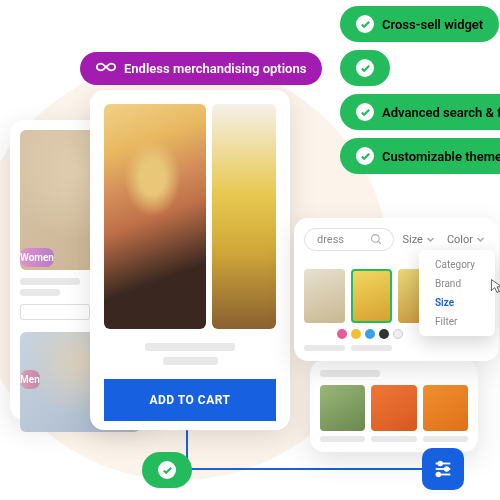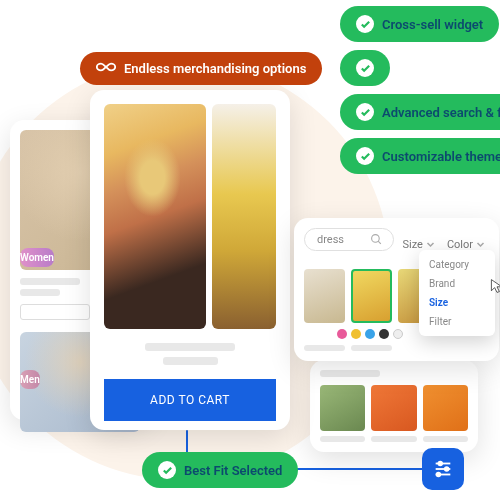--- a/index.html
+++ b/index.html
@@ -1,51 +1,51 @@
 <!DOCTYPE html>
 <html><head>
 <meta charset="utf-8">
 <style>
 *{box-sizing:border-box;margin:0;padding:0;font-family:-apple-system,BlinkMacSystemFont,"Segoe UI",Roboto,sans-serif}
 body{width:500px;height:500px;position:relative;overflow:hidden;background:#fff}
 .bg-circle{position:absolute;width:420px;height:420px;border-radius:50%;background:#fcf3ea;top:60px;left:-30px;z-index:0}
 .pill{display:inline-flex;align-items:center;gap:8px;padding:9px 16px;border-radius:999px;font-size:13px;font-weight:600;white-space:nowrap;position:absolute;z-index:50}
-.pill-blue{background:#c2410c;color:#fff}
-.pill-green{background:#24bb5d;color:#0c4a6e}
+.pill-blue{background:#a21caf;color:#fff}
+.pill-green{background:#24bb5d;color:#000000}
 .check{width:18px;height:18px;border-radius:50%;background:#fff;display:flex;align-items:center;justify-content:center}
 .check svg{width:11px;height:11px}
 .infinity svg{width:20px;height:12px}
 .card{position:absolute;background:#fff;border-radius:14px;box-shadow:0 8px 28px rgba(0,0,0,.12);z-index:5}
 .back-card{width:140px;height:300px;top:120px;left:10px;padding:10px;z-index:2}
 .back-img{width:100%;height:140px;background:linear-gradient(135deg,#d8c4a8,#c9b593);border-radius:6px;position:relative;overflow:hidden}
 .back-img::after{content:"";position:absolute;inset:0;background:radial-gradient(circle at 50% 30%,rgba(230,210,180,.8),transparent 60%)}
 .tag{position:absolute;padding:4px 0;border-radius:8px;font-size:10px;font-weight:600;color:#fff}
 .tag1{background:linear-gradient(90deg,#e091c9,#b87bc9);top:248px;left:20px}
 .tag2{background:linear-gradient(90deg,#d9a0b5,#c388a8);top:370px;left:20px}
 .skl{background:#e8e8e8;border-radius:3px}
 .main-card{width:200px;height:340px;top:90px;left:90px;z-index:10;padding:14px 14px 16px}
 .main-imgs{display:flex;gap:6px;height:225px}
 .main-img1{flex:1.6;background:linear-gradient(160deg,#f0d088 0%,#e8b860 20%,#d4905a 35%,#c07048 50%,#3a2820 75%);border-radius:6px;position:relative;overflow:hidden}
 .main-img1::before{content:"";position:absolute;top:15%;left:20%;width:55%;height:35%;background:radial-gradient(ellipse,#e8c878 30%,transparent 70%);border-radius:50%}
 .main-img2{flex:1;background:linear-gradient(180deg,#f5f0e8 0%,#e8c850 40%,#d0a838 65%,#8a6030 100%);border-radius:6px;position:relative;overflow:hidden}
 .main-skls{display:flex;flex-direction:column;align-items:center;gap:6px;margin-top:14px}
-.cart-btn{width:100%;background:#1761e0;color:#fff;text-align:center;padding:14px 12px;font-size:12px;font-weight:400;letter-spacing:.5px;margin-top:14px;cursor:pointer}
+.cart-btn{width:100%;background:#1761e0;color:#fff;text-align:center;padding:14px 12px;font-size:12px;font-weight:700;letter-spacing:.5px;margin-top:14px;cursor:pointer}
 .filter-card{width:205px;top:218px;left:294px;z-index:20;padding:10px}
-.filter-top{display:flex;gap:4px;align-items:flex-end;margin-bottom:18px}
+.filter-top{display:flex;gap:4px;align-items:center;margin-bottom:18px}
 .search-pill{flex:1;border:1px solid #e0e0e0;border-radius:999px;padding:4px 10px 4px 12px;display:flex;align-items:center;justify-content:space-between;font-size:11px;color:#888}
 .search-pill svg{width:13px;height:13px;stroke:#aaa}
 .sf{font-size:11px;color:#777;display:flex;align-items:center;gap:3px;padding:0 4px;cursor:pointer}
 .sf svg{width:9px;height:9px;stroke:#aaa}
 .filter-row{display:flex;gap:6px;align-items:flex-start}
 .thumb{width:41px;height:54px;border-radius:4px}
 .th1{background:linear-gradient(160deg,#e8e0d0,#c8b890)}
 .th2{background:linear-gradient(160deg,#f0d860,#d8a030);border:2px solid #24bb5d;position:relative}
 .th3{background:linear-gradient(160deg,#e8d878,#c89840)}
 .dropdown{position:absolute;top:32px;right:4px;width:76px;background:#fff;border-radius:6px;box-shadow:0 6px 20px rgba(0,0,0,.18);padding:5px 0;z-index:60}
-.dd-item{padding:4px 10px;font-size:10px;color:#888;cursor:pointer}
+.dd-item{padding:4px 16px;font-size:10px;color:#888;cursor:pointer}
 .dd-sel{color:#1761e0;font-weight:600}
 .cursor{position:absolute;top:60px;right:-6px;z-index:70}
 .cursor svg{width:16px;height:16px}
 .swatches{display:flex;gap:4px;margin-top:6px;justify-content:center;width:88px}
 .sw{width:10px;height:10px;border-radius:50%}
 .grid-card{width:168px;top:360px;left:310px;z-index:8;padding:10px}
 .grid-row{display:flex;gap:6px}
 .grid-th{width:46px;height:46px;border-radius:4px}
 .g1{background:linear-gradient(150deg,#9ab878,#6a8850)}
 .g2{background:linear-gradient(150deg,#f07838,#d85820)}
@@ -194,21 +194,20 @@
 <div class="connector" style="top:430px;left:186px;width:2px;height:40px;border:none;border-left:2px solid #1761e0"></div>
 <div class="connector" style="top:468px;left:186px;width:258px;height:2px;border:none;border-top:2px solid #1761e0"></div>
 <div class="connector" style="top:443px;left:442px;width:2px;height:27px;border:none;border-left:2px solid #1761e0"></div>
 
 <div class="pill pill-green" style="top:452px;left:142px">
   <span class="check">
       <svg viewBox="0 0 12 12" fill="none" stroke="#24bb5d" stroke-width="2.4">
         <path d="M2 6l2.5 2.5L10 3"></path>
       </svg>
     </span>
-  <span>Best Fit Selected</span>
 </div>
 
 <div class="settings-btn" style="top:448px;left:422px">
   <svg viewBox="0 0 24 24" fill="none" stroke="#fff" stroke-width="2">
     <line x1="4" y1="6" x2="20" y2="6"></line>
       <circle cx="9" cy="6" r="2" fill="#fff"></circle>
     <line x1="4" y1="12" x2="20" y2="12"></line>
       <circle cx="16" cy="12" r="2" fill="#fff"></circle>
     <line x1="4" y1="18" x2="20" y2="18"></line>
       <circle cx="7" cy="18" r="2" fill="#fff"></circle>

